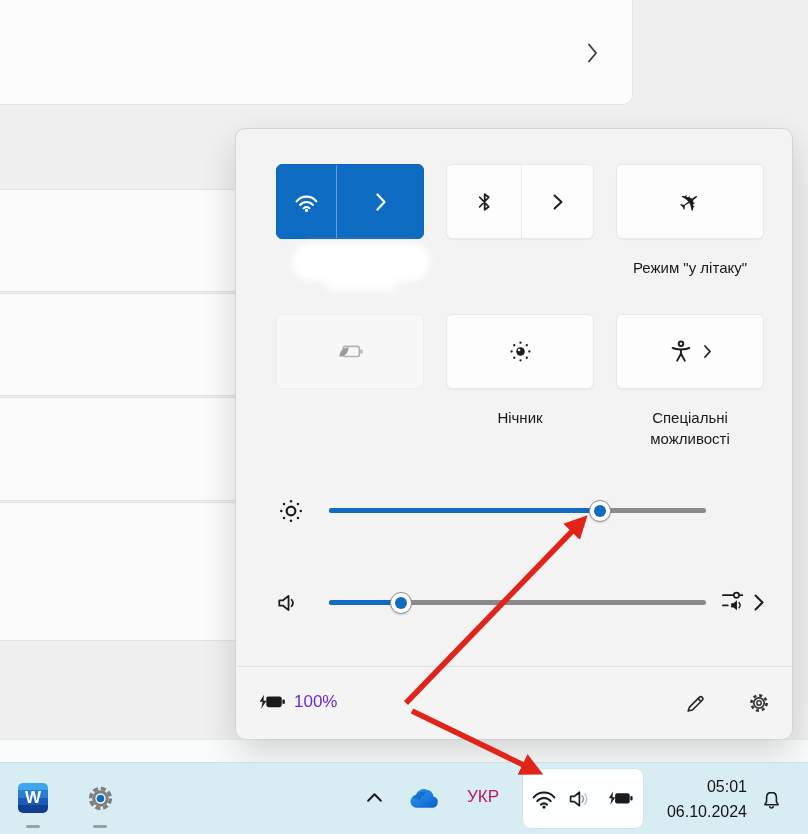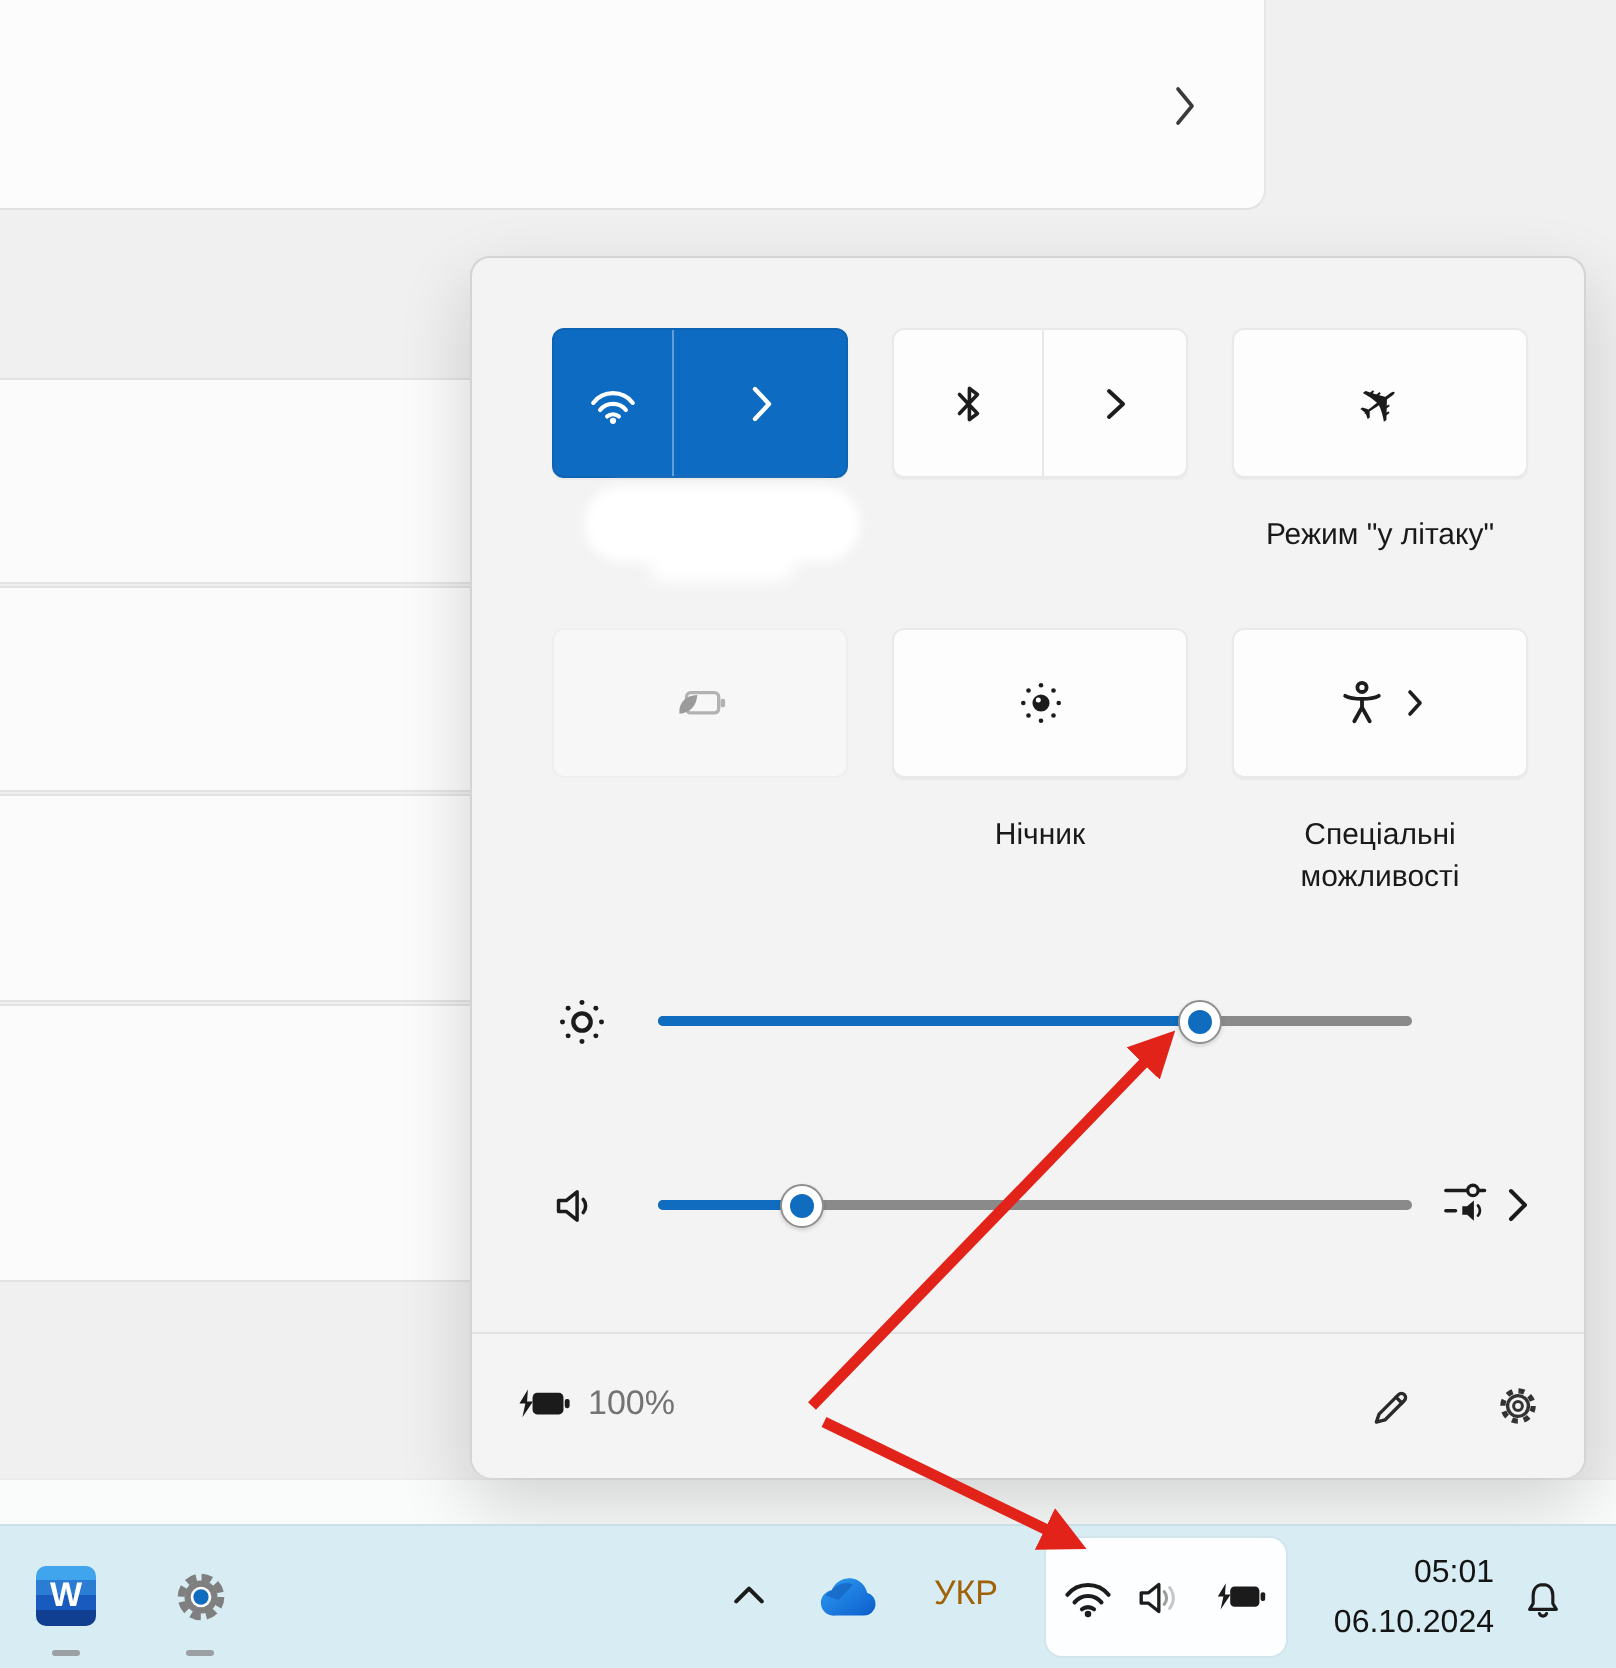--- a/index.html
+++ b/index.html
@@ -51,36 +51,36 @@
     box-shadow:0 1px 2px rgba(0,0,0,.15);
   }
   .slider-thumb::after {
     content:""; position:absolute; left:4px; top:4px; width:12px; height:12px;
     border-radius:50%; background:#0f6cbe;
   }
   .qs-footer {
     position:absolute; left:0; top:537px; width:100%; height:73px;
     border-top:1px solid #e2e2e2; background:#f4f4f4; border-radius:0 0 10px 10px;
   }
-  .battery-status { position:absolute; left:21px; top:25px; display:flex; align-items:center; gap:7px; font-size:17px; color:#737373; }
+  .battery-status { position:absolute; left:21px; top:25px; display:flex; align-items:center; gap:7px; font-size:17px; color:#6d28d9; }
   .icon-btn { position:absolute; top:20px; width:32px; height:32px; display:flex; align-items:center; justify-content:center; border-radius:5px; }
 
   
   .taskbar { left:0; top:762px; width:808px; height:72px; background:#d8edf3; border-top:1px solid #c9e0e7; }
   .tb-icon { position:absolute; display:flex; align-items:center; justify-content:center; }
   .word-tile {
     width:30px; height:30px; border-radius:5px;
     background:linear-gradient(180deg,#41a5ee 0%,#41a5ee 24%,#2b7cd3 24%,#2b7cd3 49%,#185abd 49%,#185abd 74%,#103f91 74%);
     color:#fff; font-weight:bold; font-size:17px; display:flex; align-items:center; justify-content:center;
   }
   .run-dash { position:absolute; width:14px; height:3px; border-radius:2px; background:#9aa0a3; top:62px; }
   .tray-box { position:absolute; left:523px; top:6px; width:120px; height:59px; background:#fdfeff; border-radius:8px;
     box-shadow:0 0 0 1px rgba(0,0,0,.03); display:flex; align-items:center; justify-content:center; gap:11px; }
   .clock { position:absolute; right:61px; top:11px; text-align:right; font-size:16px; line-height:25px; color:#141414; }
-  .lang { position:absolute; left:458px; top:24px; width:50px; text-align:center; font-size:17px; color:#a16207; }
+  .lang { position:absolute; left:458px; top:24px; width:50px; text-align:center; font-size:17px; color:#be185d; }
 
   .annotation-layer { left:0; top:0; width:808px; height:834px; pointer-events:none; z-index:60; }
   svg { display:block; }
 </style>
 </head>
 <body>
 
 <div id="stage">
 
   <div class="abs top-card">

